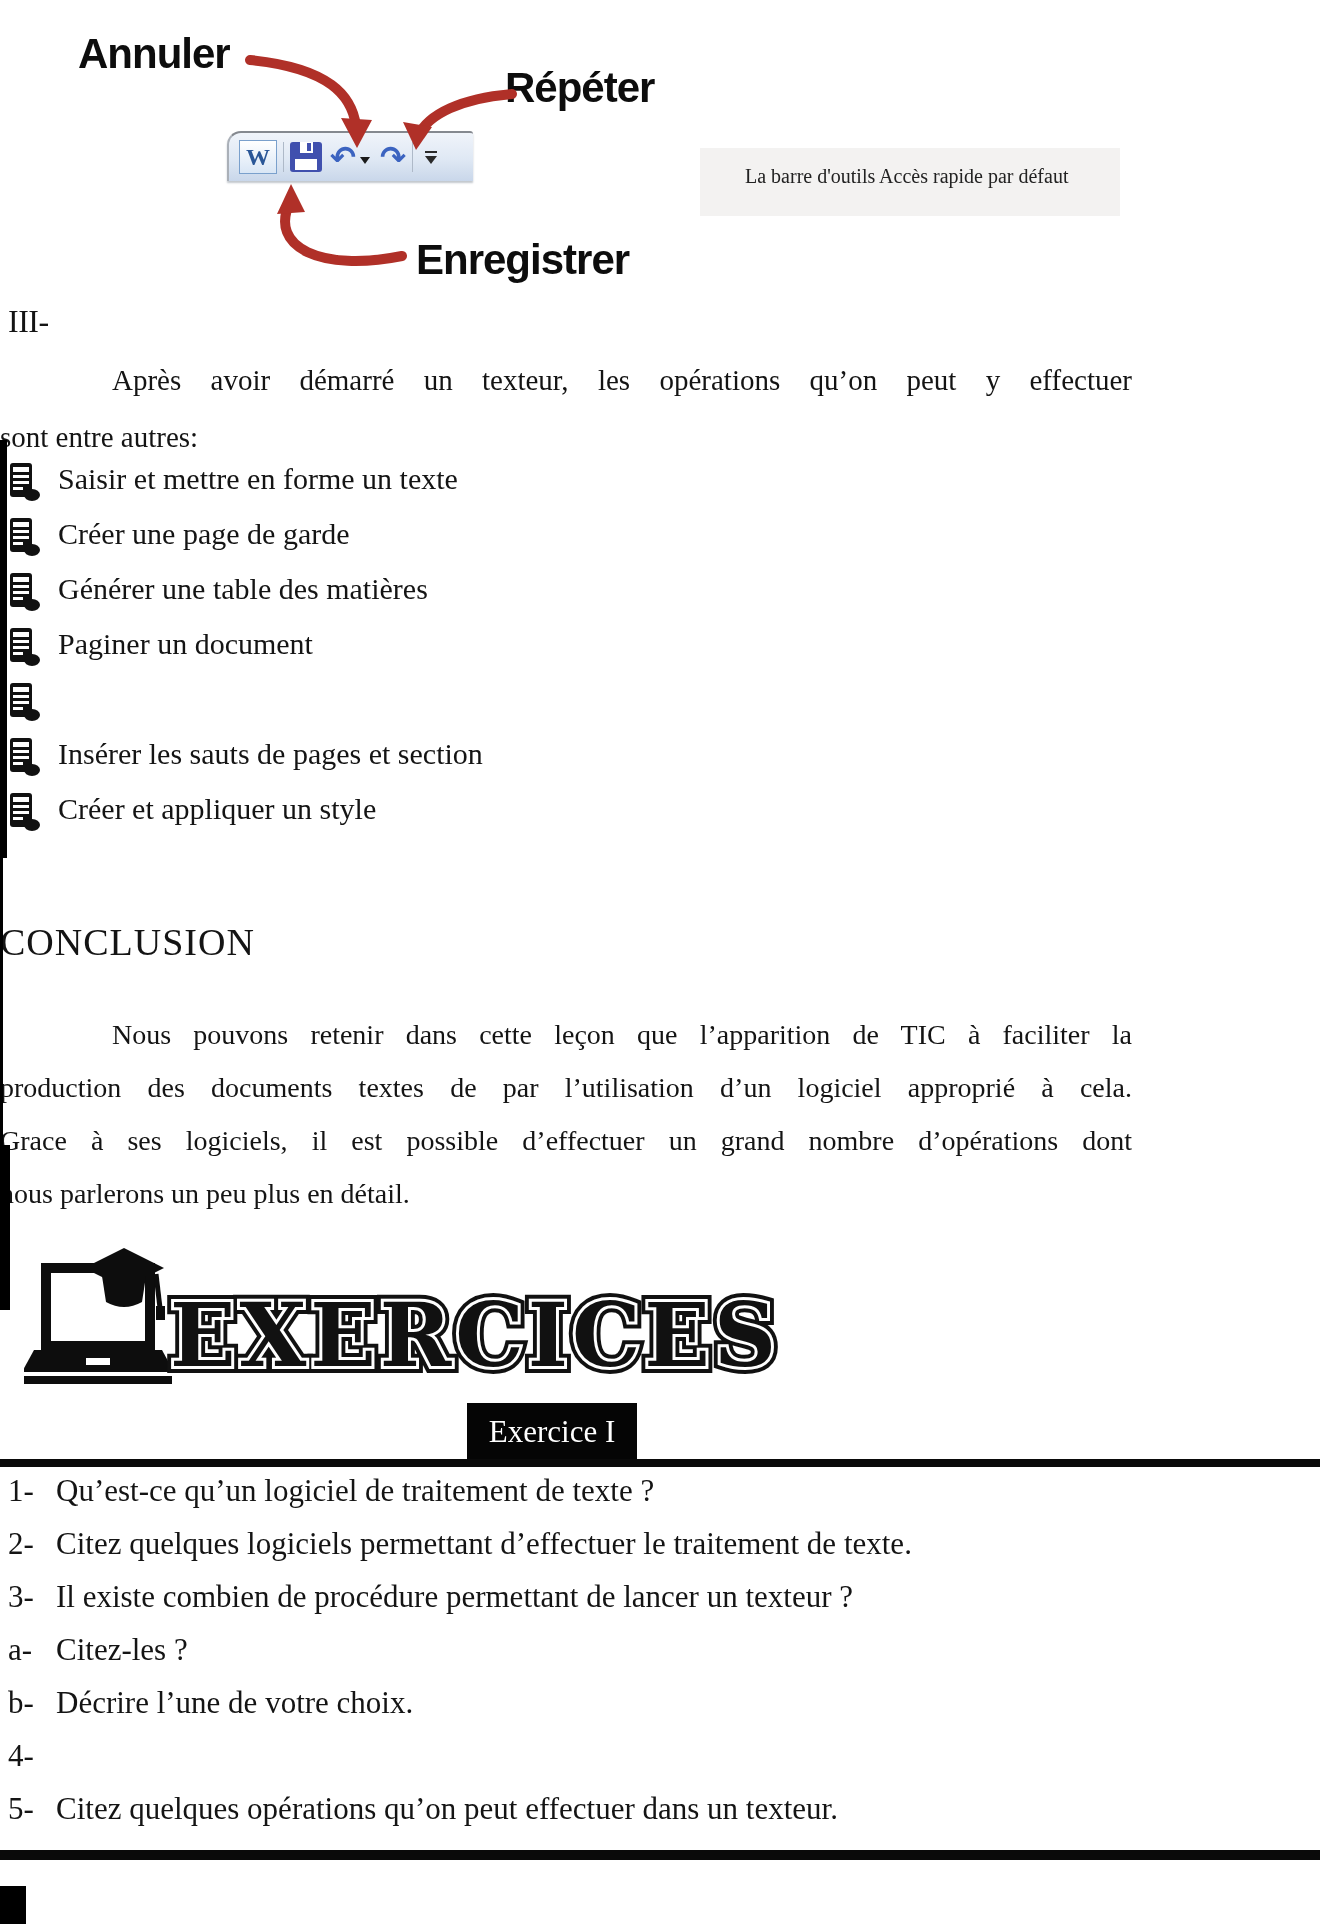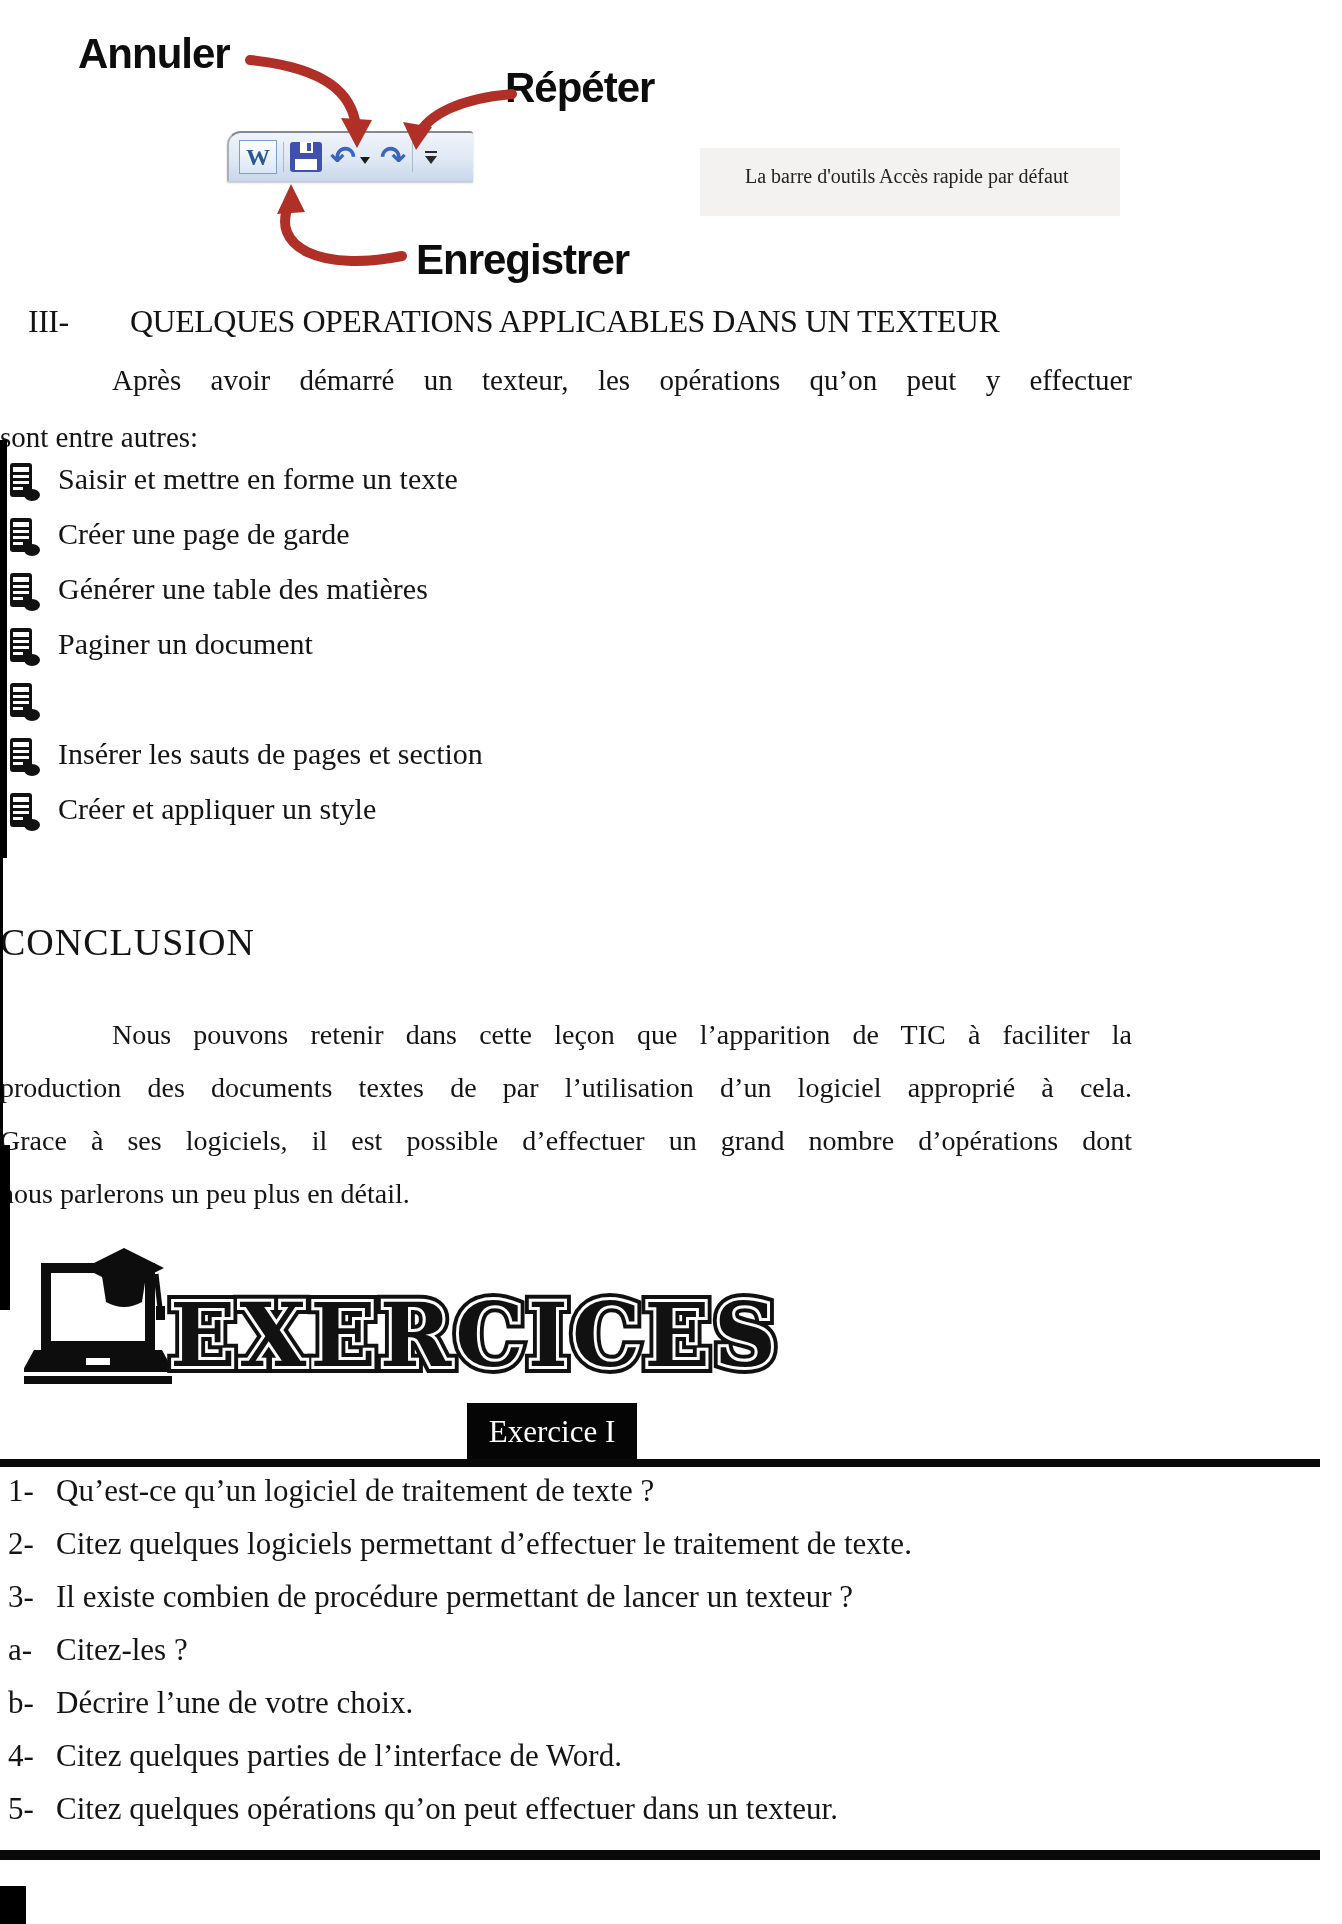--- a/index.html
+++ b/index.html
@@ -39,21 +39,21 @@
   #undo-caret{width:0;height:0;border-left:5px solid transparent;border-right:5px solid transparent;
               border-top:7px solid #1a1a1a;margin:6px 6px 0 4px;}
   #redo-glyph{margin-left:4px;}
   #more-btn{margin-left:6px;display:flex;flex-direction:column;align-items:center;}
   #more-btn .bar{width:12px;height:2px;background:#2a2a2a;margin-bottom:3px;}
   #more-btn .tri{width:0;height:0;border-left:6px solid transparent;border-right:6px solid transparent;
                  border-top:8px solid #2a2a2a;}
 
   
   #sec-heading{position:absolute;left:8px;top:303px;display:flex;font-size:32px;letter-spacing:-0.5px;white-space:nowrap;}
-  #sec-heading .num{width:102px;margin-left:20px;}
+  #sec-heading .num{width:102px;}
   #intro{position:absolute;left:0;top:352px;width:1132px;font-size:29px;line-height:57px;}
   .jline{text-align:justify;text-align-last:justify;}
   #intro .l0{text-indent:112px;}
 
   
   #ops{position:absolute;left:8px;top:462px;}
   .op-row{display:flex;align-items:flex-start;height:55px;}
   .op-icon{width:32px;height:40px;margin-right:18px;flex:0 0 auto;}
   .op-text{font-size:30px;white-space:nowrap;}
 
@@ -121,21 +121,20 @@
       <g fill="#b03028" stroke="none">
         <polygon points="341,118 372,120 357,148"></polygon>
         <polygon points="403,122 432,127 416,150"></polygon>
         <polygon points="277,214 305,212 291,184"></polygon>
       </g>
     </svg>
   </div>
 
   <div id="sec-heading">
     <span class="num">III-</span>
-    <span>QUELQUES OPERATIONS APPLICABLES DANS UN TEXTEUR</span>
   </div>
 
   <div id="intro">
     <div class="jline l0">Après avoir démarré un texteur, les opérations qu’on peut y effectuer</div>
     <div>sont entre autres:</div>
   </div>
 
   <div id="ops">
     <div class="op-row">
       <svg class="op-icon" viewBox="0 0 32 40">
@@ -260,21 +259,20 @@
     <div class="q-row">
       <span class="q-num">a-</span>
       <span>Citez-les ?</span>
     </div>
     <div class="q-row">
       <span class="q-num">b-</span>
       <span>Décrire l’une de votre choix.</span>
     </div>
     <div class="q-row">
       <span class="q-num">4-</span>
-      <span>Citez quelques parties de l’interface de Word.</span>
     </div>
     <div class="q-row">
       <span class="q-num">5-</span>
       <span>Citez quelques opérations qu’on peut effectuer dans un texteur.</span>
     </div>
   </div>
 
   <div class="rule" id="rule-bottom"></div>
   <div id="corner-square"></div>
 

